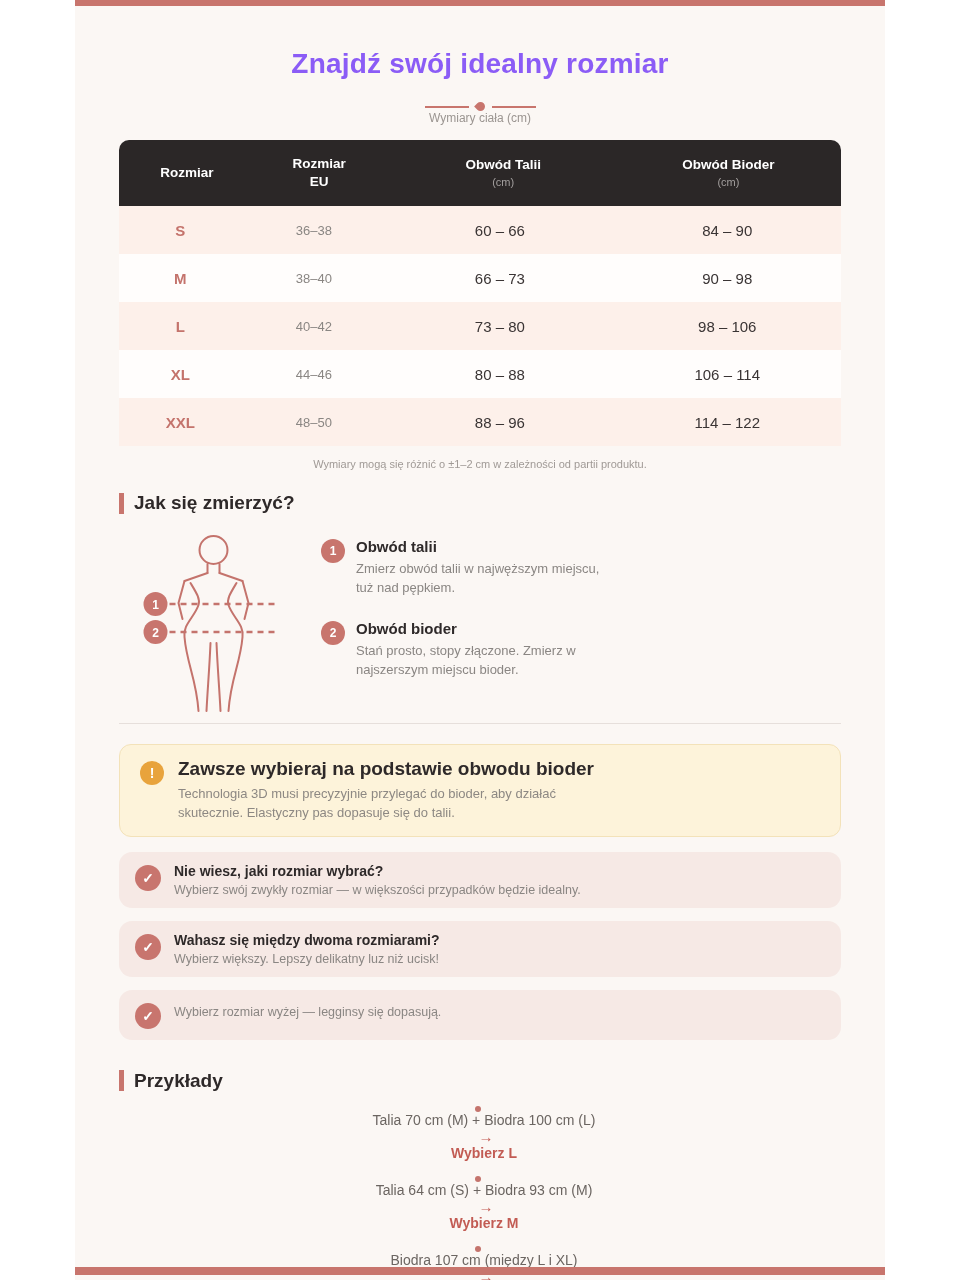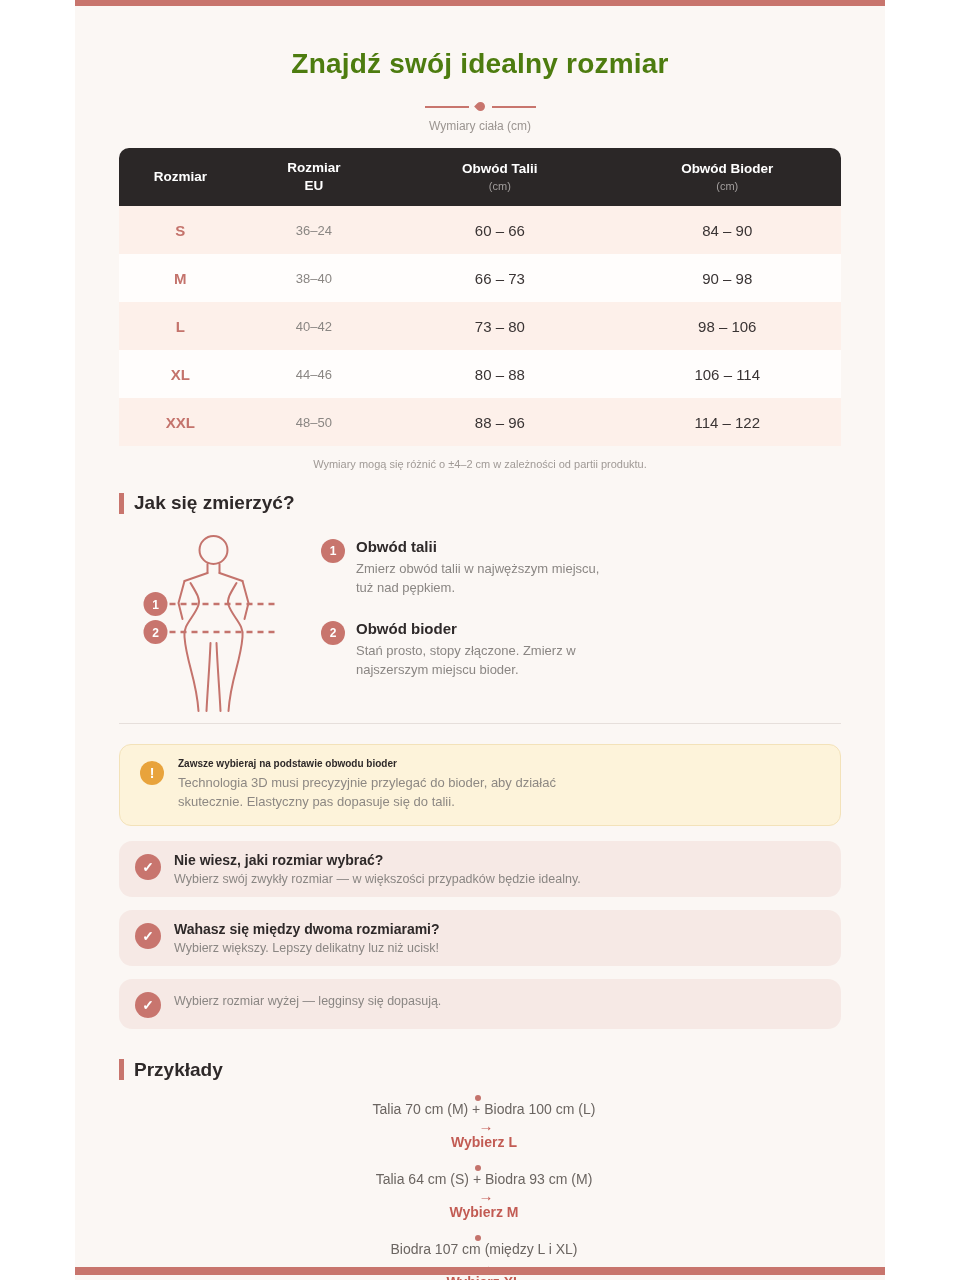--- a/index.html
+++ b/index.html
@@ -3,28 +3,28 @@
 <meta charset="utf-8">
 <style>
   * { margin:0; padding:0; box-sizing:border-box; }
   html,body { background:#ffffff; font-family:"Liberation Sans", sans-serif; }
   .page { position:relative; width:962px; height:1280px; background:#ffffff; overflow:hidden; }
   .sheet { position:absolute; left:75px; top:0; width:810px; height:1280px; background:#fbf7f4; }
   .bar-top { height:6px; background:#c8756d; }
   .bar-bottom { position:absolute; left:0; right:0; bottom:5px; height:8px; background:#c8756d; }
   .inner { padding:0 44px; }
 
-  .title { text-align:center; margin-top:42px; font-size:28px; font-weight:bold; color:#4d7c0f; letter-spacing:.2px; }
+  .title { text-align:center; margin-top:42px; font-size:28px; font-weight:bold; color:#8b5cf6; letter-spacing:.2px; }
   .ornament { display:flex; align-items:center; justify-content:center; margin-top:22px; }
   .orn-line { width:44px; height:2px; background:#c8756d; }
   .orn-dot { width:9px; height:9px; border-radius:50% 50% 50% 0; background:#c8756d; margin:0 7px; transform:rotate(45deg); }
-  .subtitle { text-align:center; margin-top:8px; font-size:12px; color:#9b9591; }
+  .subtitle { text-align:center; margin-top:0; font-size:12px; color:#9b9591; }
 
   .size-table { margin-top:15px; }
-  .thead { display:flex; background:#2b2727; border-radius:10px 10px 0 0; height:58px; align-items:center; }
+  .thead { display:flex; background:#2b2727; border-radius:10px 10px 0 0; height:66px; align-items:center;padding-left:7px; }
   .th { display:flex; flex-direction:column; align-items:center; justify-content:center; line-height:1.35; }
   .th .main { color:#ffffff; font-weight:bold; font-size:13.5px; }
   .th .sub  { color:#a39f9e; font-size:11px;text-align:right; }
   .th .sub2 { color:#ffffff; font-weight:bold; font-size:13.5px; }
   .c1 { width:17%; } .c2 { width:20%; } .c3 { width:31.5%; } .c4 { width:31.5%; }
   .srow { display:flex; height:48px; align-items:center; background:#fffdfc; }
   .srow.alt { background:#fdf0ea; }
   .td { text-align:center; font-size:15px; color:#3a3434; }
   .td.size { font-weight:bold; color:#c4736c; }
   .td.eu { font-size:13px; color:#8a8683; }
@@ -43,21 +43,21 @@
               font-weight:bold; font-size:12px; display:flex; align-items:center; justify-content:center; margin-right:11px; margin-top:1px; }
   .step-title { font-size:15px; font-weight:bold; color:#2e2929; }
   .step-desc { margin-top:5px; font-size:13px; line-height:1.45; color:#8a8683; max-width:245px; }
 
   .hr { height:1px; background:#e6dfdb; margin-top:4px; }
 
   .warning { margin-top:20px; background:#fdf3da; border:1px solid #f3e2b9; border-radius:12px;
              padding:13px 20px; display:flex; }
   .warn-icon { flex:0 0 auto; width:24px; height:24px; border-radius:50%; background:#e8a33c; color:#ffffff;
                font-weight:bold; font-size:14px; display:flex; align-items:center; justify-content:center; margin-right:14px; margin-top:3px; }
-  .warn-title { font-size:10px; font-weight:bold; color:#2e2929; }
+  .warn-title { font-size:19px; font-weight:bold; color:#2e2929; }
   .warn-body { margin-top:5px; font-size:13px; line-height:1.45; color:#8d8883; max-width:430px; }
 
   .tip { margin-top:13px; background:#f6e9e5; border-radius:13px; padding:11px 16px; display:flex; align-items:flex-start; }
   .tip-check { flex:0 0 auto; width:26px; height:26px; border-radius:50%; background:#c8756e; color:#ffffff;
                font-size:14px; font-weight:bold; display:flex; align-items:center; justify-content:center; margin-right:13px; margin-top:2px; }
   .tip-title { font-size:14px; font-weight:bold; color:#2e2929; }
   .tip-body { margin-top:4px; font-size:12.5px; color:#8a8683; }
 
   .examples { margin-top:14px; }
   .example { display:flex; align-items:center; margin-bottom:15px; margin-left:8px;flex-direction:column; }
@@ -105,21 +105,21 @@
             <span class="sub">(cm)</span>
           </div>
           <div class="th c4">
             <span class="main">Obwód Bioder</span>
             <span class="sub">(cm)</span>
           </div>
         </div>
 
         <div class="srow alt">
           <div class="td size c1">S</div>
-          <div class="td eu c2">36–24</div>
+          <div class="td eu c2">36–38</div>
           <div class="td c3">60 – 66</div>
           <div class="td c4">84 – 90</div>
         </div>
         <div class="srow">
           <div class="td size c1">M</div>
           <div class="td eu c2">38–40</div>
           <div class="td c3">66 – 73</div>
           <div class="td c4">90 – 98</div>
         </div>
         <div class="srow alt">
@@ -135,21 +135,21 @@
           <div class="td c4">106 – 114</div>
         </div>
         <div class="srow alt">
           <div class="td size c1">XXL</div>
           <div class="td eu c2">48–50</div>
           <div class="td c3">88 – 96</div>
           <div class="td c4">114 – 122</div>
         </div>
       </div>
 
-      <div class="table-note">Wymiary mogą się różnić o ±4–2 cm w zależności od partii produktu.</div>
+      <div class="table-note">Wymiary mogą się różnić o ±1–2 cm w zależności od partii produktu.</div>
 
       <div class="section-heading">
         <span class="hbar"></span>
         <span class="txt">Jak się zmierzyć?</span>
       </div>
 
       <div class="measure-flex">
         <div class="figure-wrap">
           <svg width="185" height="185" viewBox="0 0 150 185">
             <circle class="stroke" cx="75" cy="20" r="14"></circle>

